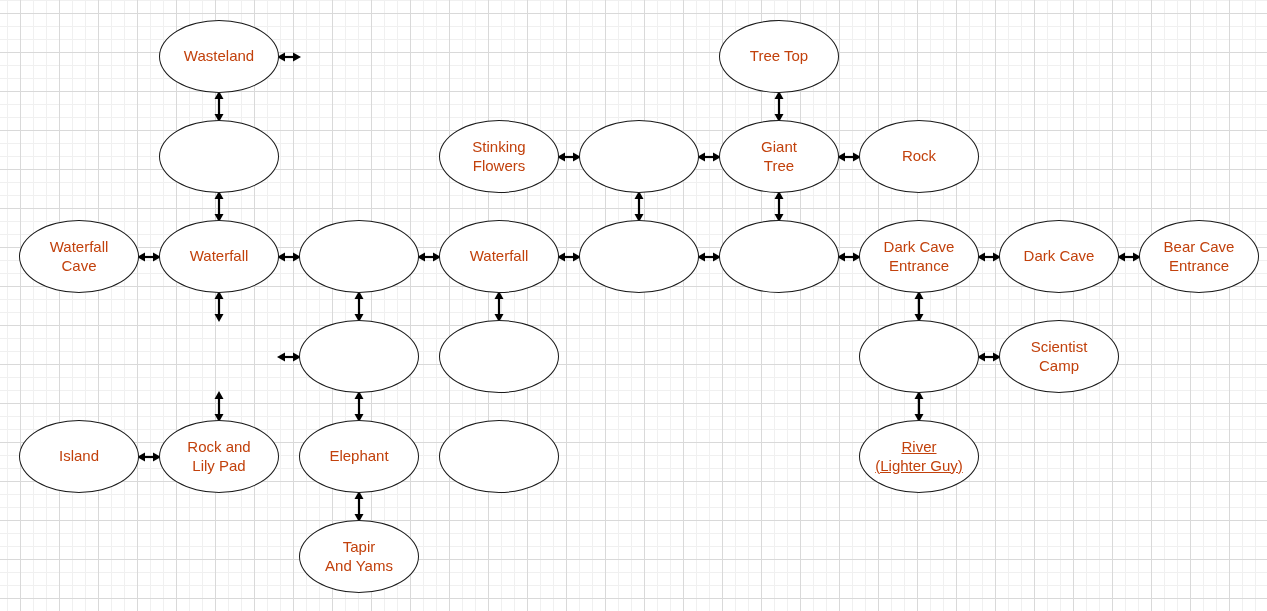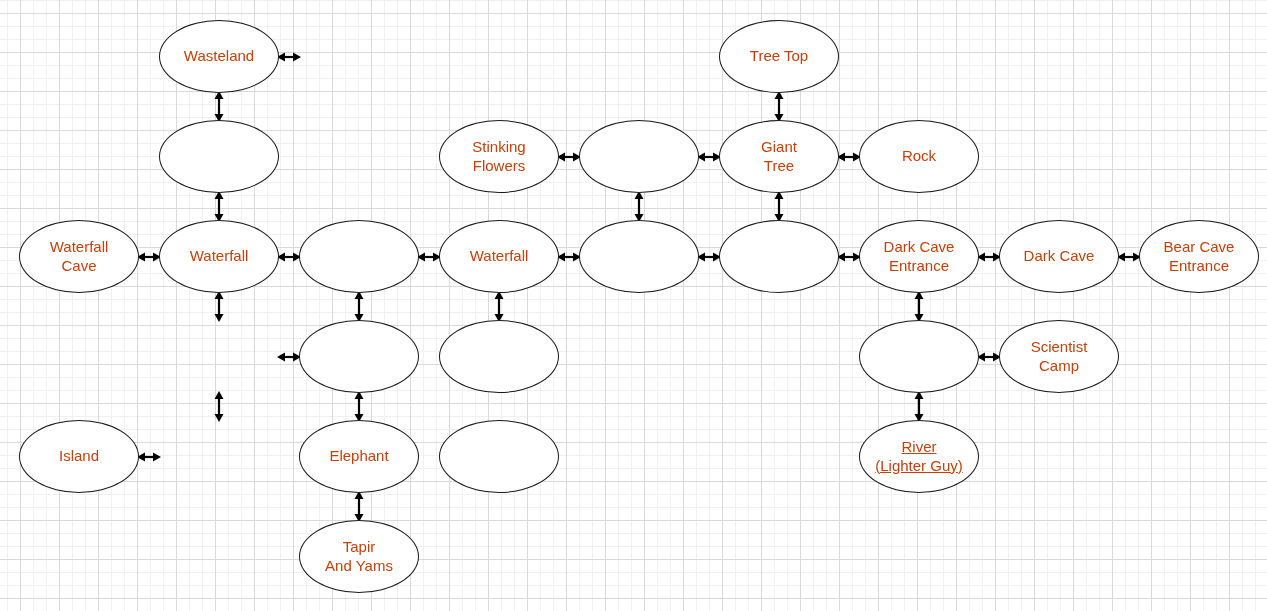--- a/index.html
+++ b/index.html
@@ -276,19 +276,21 @@
 Entrance</span></div>
     <div class="node" style="left: 999px; top: 220px; width: 120px; height: 73px; border-color: rgb(26, 26, 26); background: rgb(255, 255, 255);"><span>Dark Cave</span></div>
     <div class="node" style="left: 1139px; top: 220px; width: 120px; height: 73px; border-color: rgb(26, 26, 26); background: rgb(255, 255, 255);"><span>Bear Cave
 Entrance</span></div>
     <div class="node" style="left: 299px; top: 320px; width: 120px; height: 73px; border-color: rgb(26, 26, 26); background: rgb(255, 255, 255);"><span></span></div>
     <div class="node" style="left: 439px; top: 320px; width: 120px; height: 73px; border-color: rgb(26, 26, 26); background: rgb(255, 255, 255);"><span></span></div>
     <div class="node" style="left: 859px; top: 320px; width: 120px; height: 73px; border-color: rgb(26, 26, 26); background: rgb(255, 255, 255);"><span></span></div>
     <div class="node" style="left: 999px; top: 320px; width: 120px; height: 73px; border-color: rgb(26, 26, 26); background: rgb(255, 255, 255);"><span>Scientist
 Camp</span></div>
     <div class="node" style="left: 19px; top: 420px; width: 120px; height: 73px; border-color: rgb(26, 26, 26); background: rgb(255, 255, 255); text-align: center;"><span>Island</span></div>
+    <div class="node" style="left: 159px; top: 420px; width: 120px; height: 73px; border-color: rgb(26, 26, 26); background: rgb(255, 255, 255);"><span>Rock and
+Lily Pad</span></div>
     <div class="node" style="left: 299px; top: 420px; width: 120px; height: 73px; border-color: rgb(26, 26, 26); background: rgb(255, 255, 255);"><span>Elephant</span></div>
     <div class="node" style="left: 439px; top: 420px; width: 120px; height: 73px; border-color: rgb(26, 26, 26); background: rgb(255, 255, 255);"><span></span></div>
     <div class="node" style="left: 859px; top: 420px; width: 120px; height: 73px; border-color: rgb(26, 26, 26); background: rgb(255, 255, 255); text-decoration: underline;"><span>River
 (Lighter Guy)</span></div>
     <div class="node" style="left: 299px; top: 520px; width: 120px; height: 73px; border-color: rgb(26, 26, 26); background: rgb(255, 255, 255);"><span>Tapir
 And Yams</span></div>
   </div>
 
 </body></html>

